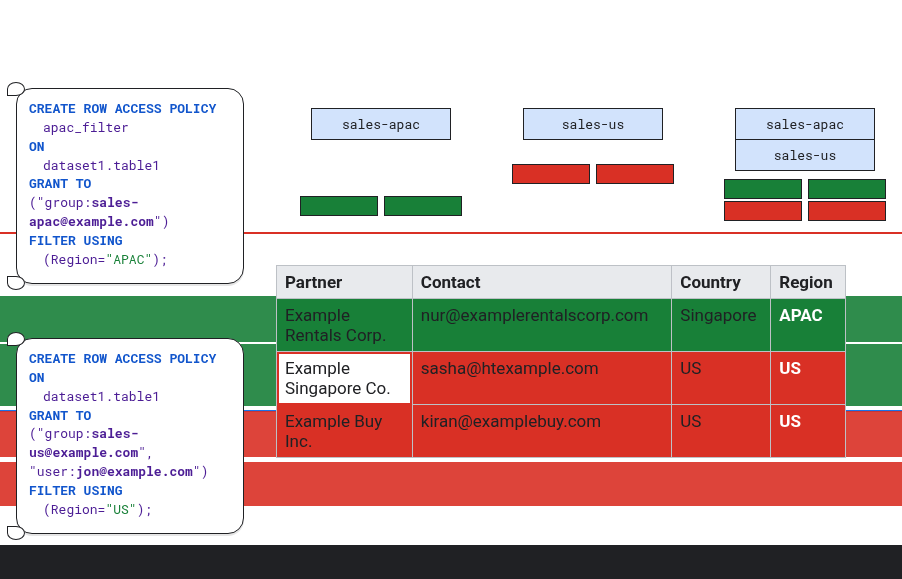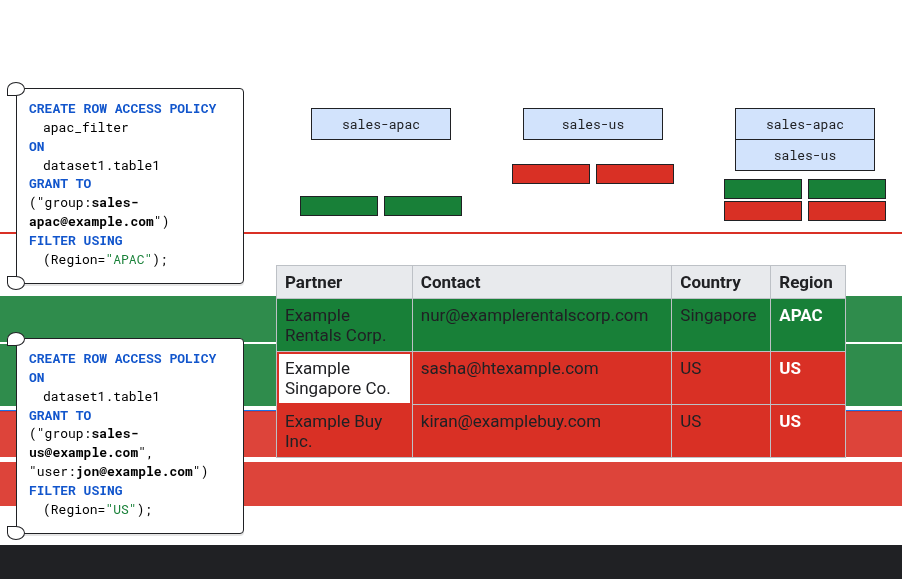--- a/index.html
+++ b/index.html
@@ -10,36 +10,36 @@
     color: #202124;
     background: #fff;
     width: 902px;
     height: 579px;
     position: relative;
     overflow: hidden;
   }
   .mono { font-family: "Roboto Mono", "Courier New", monospace; font-size: 13px; }
   .kw   { color: #1155cc; font-weight: bold; }
   .str  { color: #188038; }
-  .blk  { color: #000000; }
+  .blk  { color: #4c1d95; }
 
   
   .hline {
     position: absolute;
     left: 0;
     height: 0;
   }
 
   
   .policy {
     position: absolute;
     width: 228px;
     background: #fff;
     border: 1.5px solid #202124;
-    border-radius: 4px;
+    border-radius: 16px;
     padding: 10px 12px 14px 12px;
     line-height: 1.45;
     box-shadow: 0 2px 0 rgba(0,0,0,.1);
     z-index: 4;
   }
   .scroll-top, .scroll-bot {
     position: absolute;
     left: -10px;
     width: 18px; height: 14px;
     border: 1.5px solid #202124;

